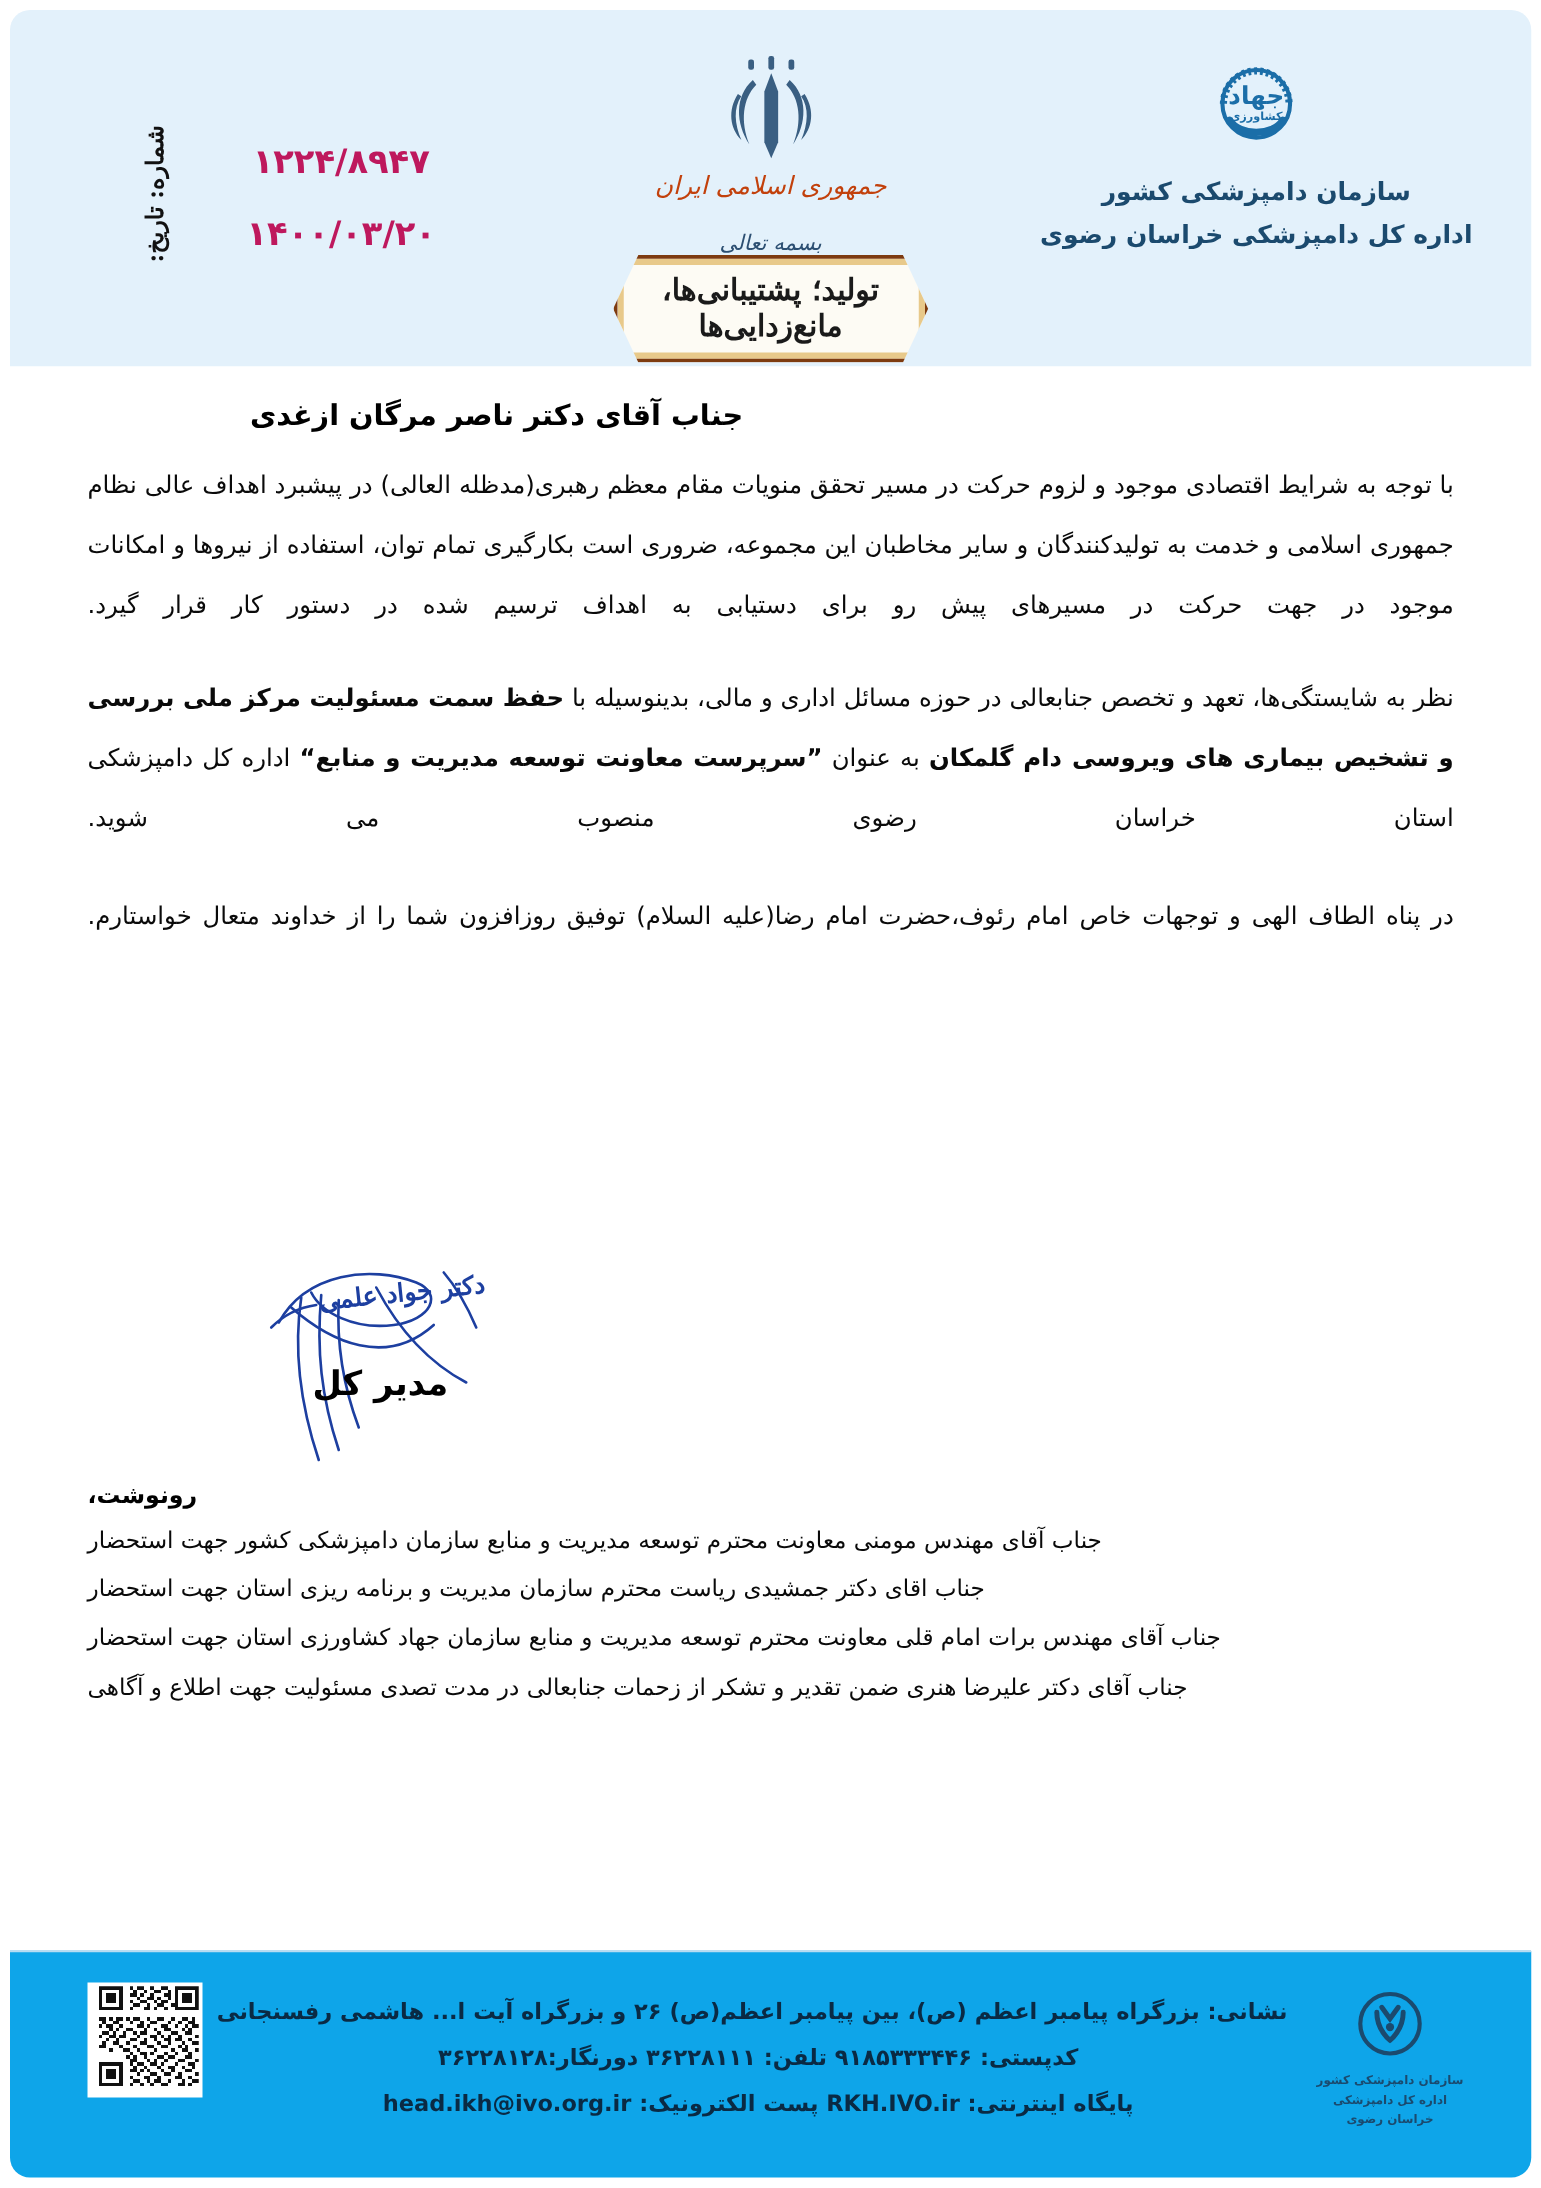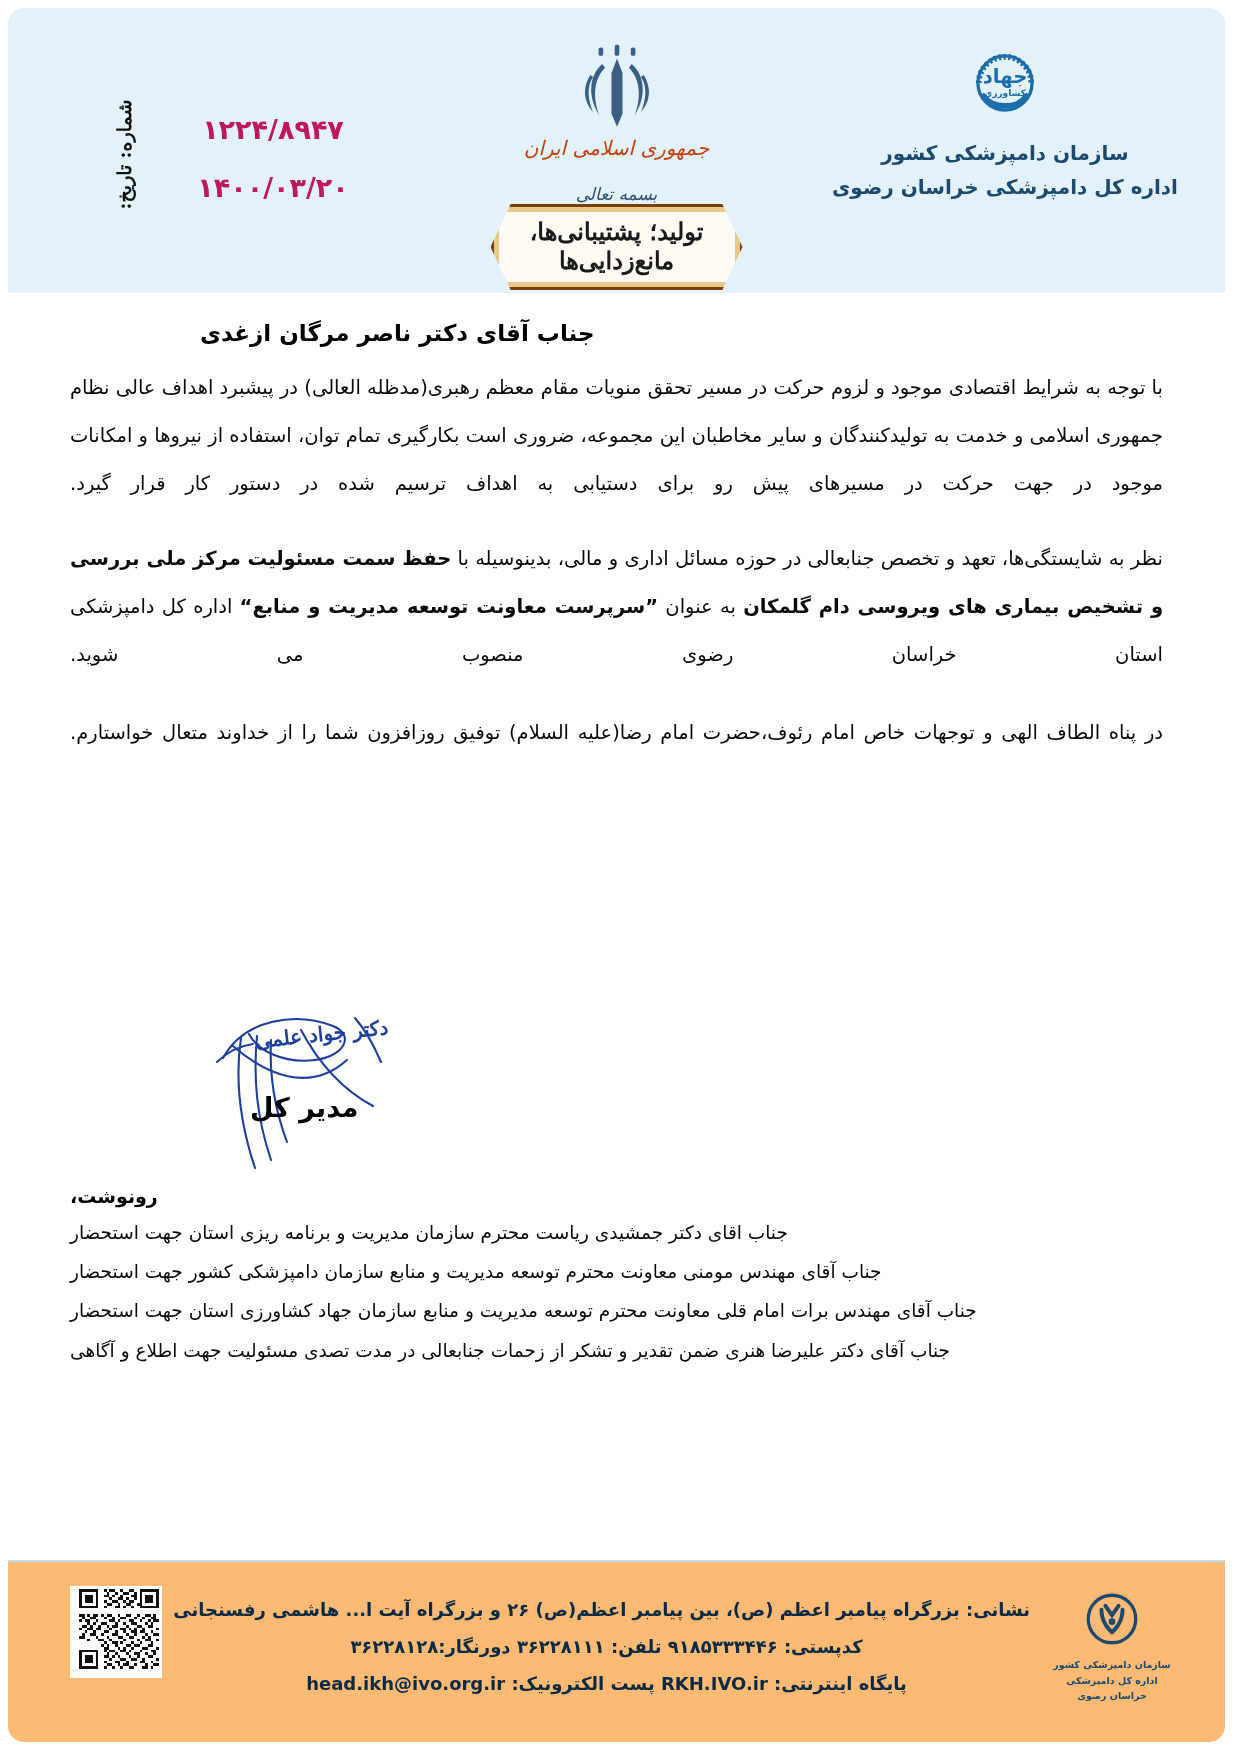--- a/index.html
+++ b/index.html
@@ -241,21 +241,21 @@
     white-space: nowrap;
   }
 
   
   .footer-band {
     position: absolute;
     bottom: 8px;
     right: 8px;
     left: 8px;
     height: 180px;
-    background: #fdba74;
+    background: #0ea5e9;
     border-radius: 0 0 16px 16px;
     border-top: 2px solid #b9dcf2;
   }
   .qr-box {
     position: absolute;
     top: 24px;
     left: 62px;
     width: 86px;
     height: 86px;
     background: #fff;
@@ -367,22 +367,22 @@
         <path d="M150 18 C162 32 170 48 176 62"></path>
         <path d="M12 62 C22 52 34 46 48 44"></path>
       </g>
     </svg>
     <div class="sig-name">دکتر جواد علمی</div>
     <div class="sig-title">مدیر کل</div>
   </div>
 
   <div class="cc-zone">
     <div class="cc-heading">رونوشت،</div>
+    <div class="cc-item">جناب آقای مهندس مومنی معاونت محترم توسعه مدیریت و منابع سازمان دامپزشکی کشور جهت استحضار</div>
     <div class="cc-item">جناب اقای دکتر جمشیدی ریاست محترم سازمان مدیریت و برنامه ریزی استان جهت استحضار</div>
-    <div class="cc-item">جناب آقای مهندس مومنی معاونت محترم توسعه مدیریت و منابع سازمان دامپزشکی کشور جهت استحضار</div>
     <div class="cc-item">جناب آقای مهندس برات امام قلی معاونت محترم توسعه مدیریت و منابع سازمان جهاد کشاورزی استان جهت استحضار</div>
     <div class="cc-item">جناب آقای دکتر علیرضا هنری ضمن تقدیر و تشکر از زحمات جنابعالی در مدت تصدی مسئولیت جهت اطلاع و آگاهی</div>
   </div>
 
   <div class="footer-band">
     <div class="qr-box">
       <svg width="80" height="80" viewBox="0 0 29 29" shape-rendering="crispEdges" aria-hidden="true">
         <rect width="29" height="29" fill="#ffffff"></rect>
         <g fill="#111111">
           <rect x="0" y="0" width="7" height="7"></rect>

